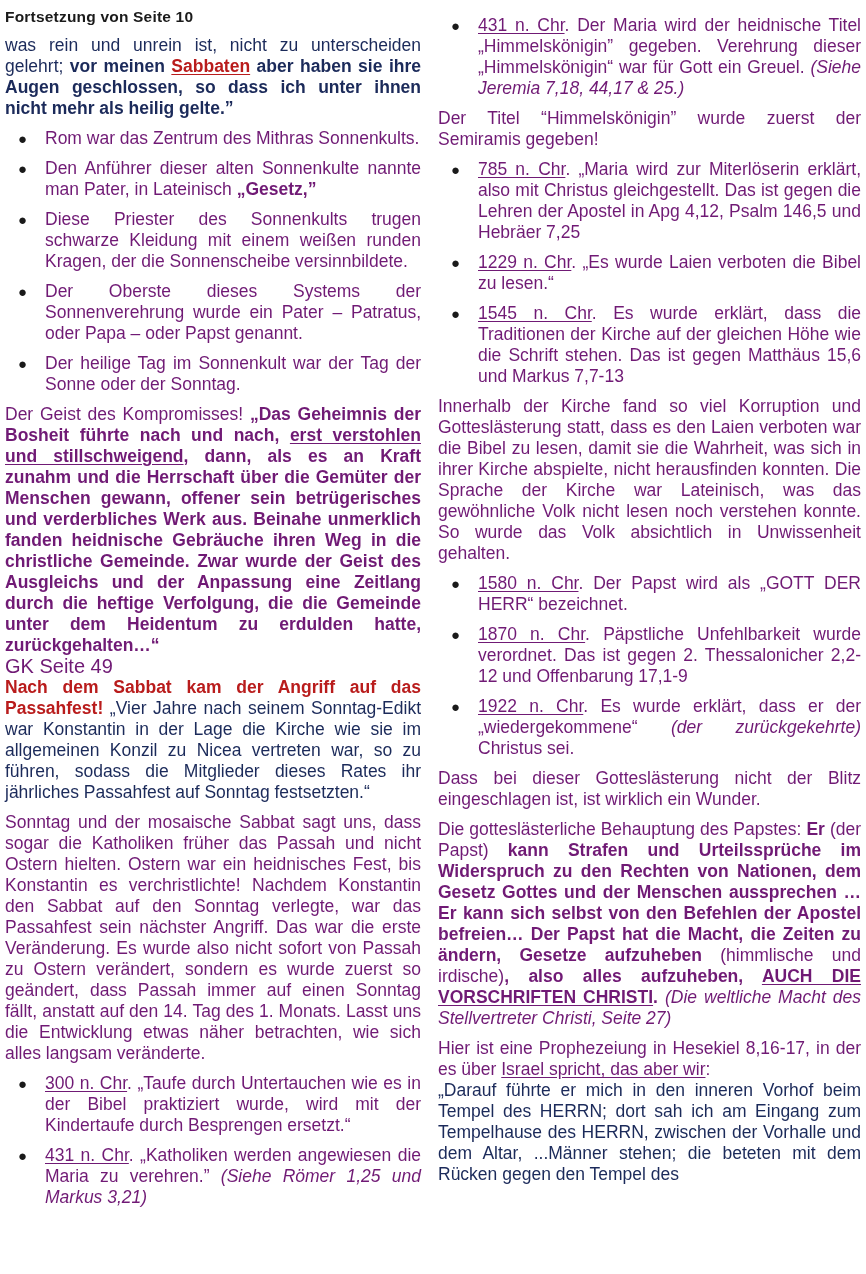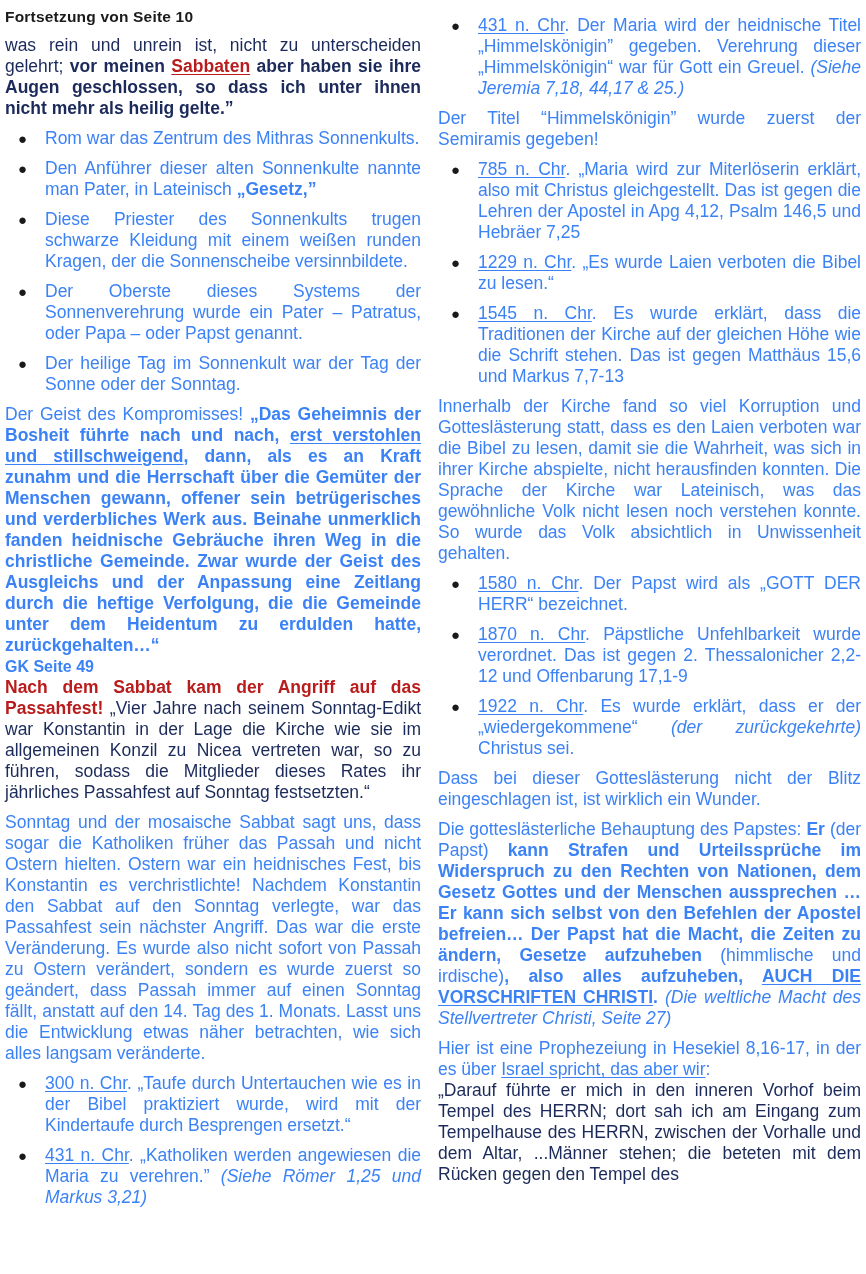--- a/index.html
+++ b/index.html
@@ -15,31 +15,31 @@
   .col-left{left:5px;width:416px;}
   .col-right{left:438px;width:423px;}
   .page-heading{
     font-size:15.5px;font-weight:bold;color:#1a1a1a;
     margin:2px 0 7px 0;letter-spacing:0.2px;
   }
   .block{margin:9px 0;text-align:justify;font-size:17.5px;line-height:21px;}
   .block.tight{margin-top:0;}
   .block.notail{margin-bottom:0;}
   .block.line{text-align:left;}
-  .block.small{font-size:16px;font-weight:bold;}
+  .block.small{font-size:20px;}
   .bullet{display:flex;}
   .dot{flex:0 0 27px;margin-left:13px;font-size:15px;line-height:21px;color:#1a1a1a;}
   .btext{flex:1;text-align:justify;}
   .seg{}
   .b{font-weight:bold;}
   .i{font-style:italic;}
   .u{text-decoration:underline;text-underline-offset:2px;}
   .c-navy{color:#1b2a5a;}
   .c-red{color:#b91c1c;}
-  .c-body{color:#3b82f6;}
+  .c-body{color:#701a75;}
 </style>
 </head>
 <body>
 
 <div class="page">
   <div class="column col-left">
     <div class="page-heading">Fortsetzung von Seite 10</div>
   <div class="block para"><span class="seg c-navy">was rein und unrein ist, nicht zu unterscheiden gelehrt; </span><span class="seg b c-navy">vor meinen </span><span class="seg b u c-red">Sabbaten</span><span class="seg b c-navy"> aber haben sie ihre Augen geschlossen, so dass ich unter ihnen nicht mehr als heilig gelte.”</span></div>
       <div class="block bullet">
         <span class="dot">●</span>

